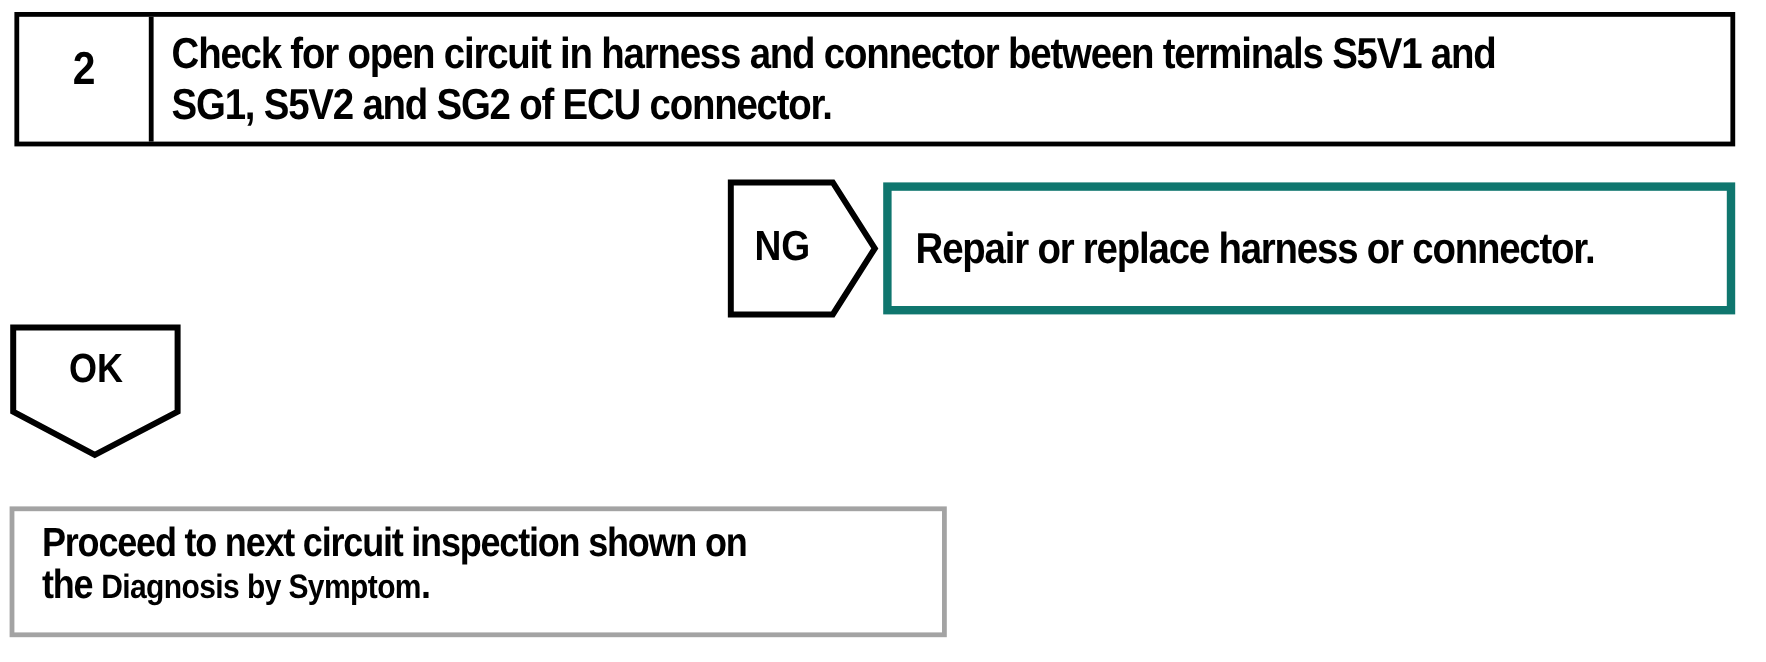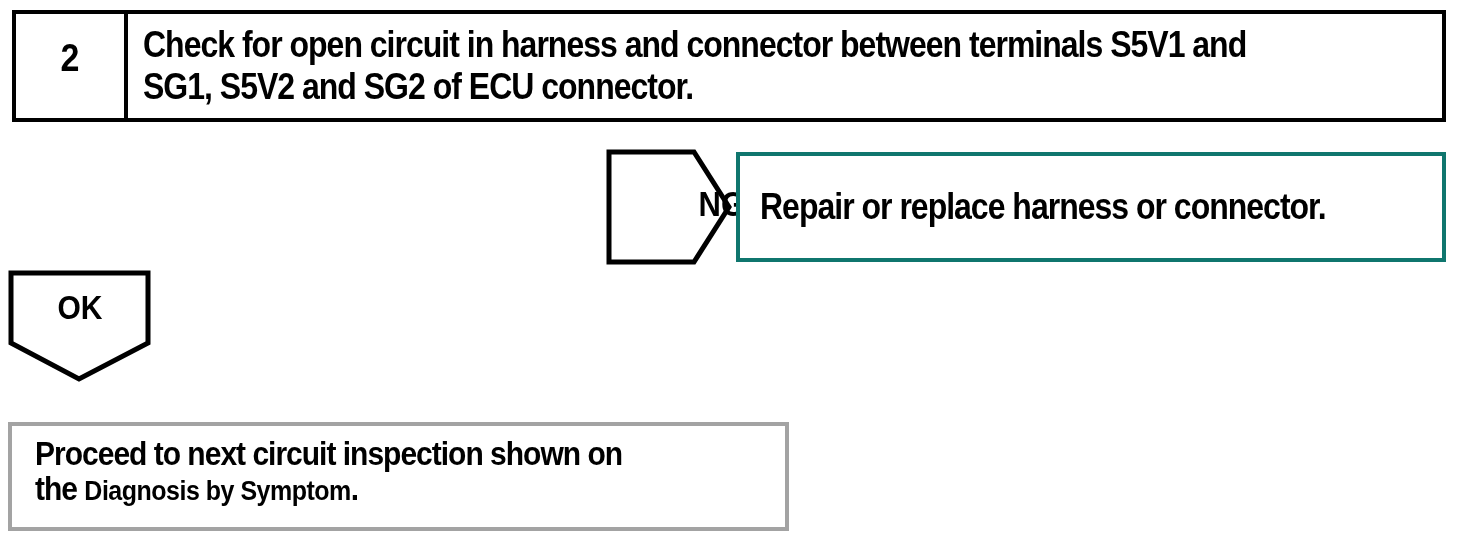--- a/index.html
+++ b/index.html
@@ -54,30 +54,30 @@
     transform-origin: 50% 0;
   }
   .step-instruction {
     padding: 9px 10px 0 15px;
   }
 
   
   .ng-shape { left: 606px; top: 149px; width: 128px; height: 116px; }
   .ng-label-wrap {
     left: 606px; top: 149px; width: 92px; height: 112px;
-    display: flex; align-items: center; justify-content: flex-end; padding-left: 47px;
+    display: flex; align-items: center; justify-content: center;
   }
   .ng-label-wrap .lbl {
     font-weight: bold; font-size: 31px; letter-spacing: 0px;
     transform: scaleY(1.13);
   }
   .repair-box {
     left: 736px; top: 152px;
     width: 710px; height: 110px;
-    border: 4px solid #0f766e;
+    border: 7px solid #0f766e;
     box-sizing: border-box;
     display: flex;
     align-items: center;
     padding-left: 20px;
     background: #fff;
   }
   .repair-box .flow-text { transform-origin: 0 50%; }
 
   
   .ok-shape { left: 8px; top: 270px; width: 144px; height: 113px; }

